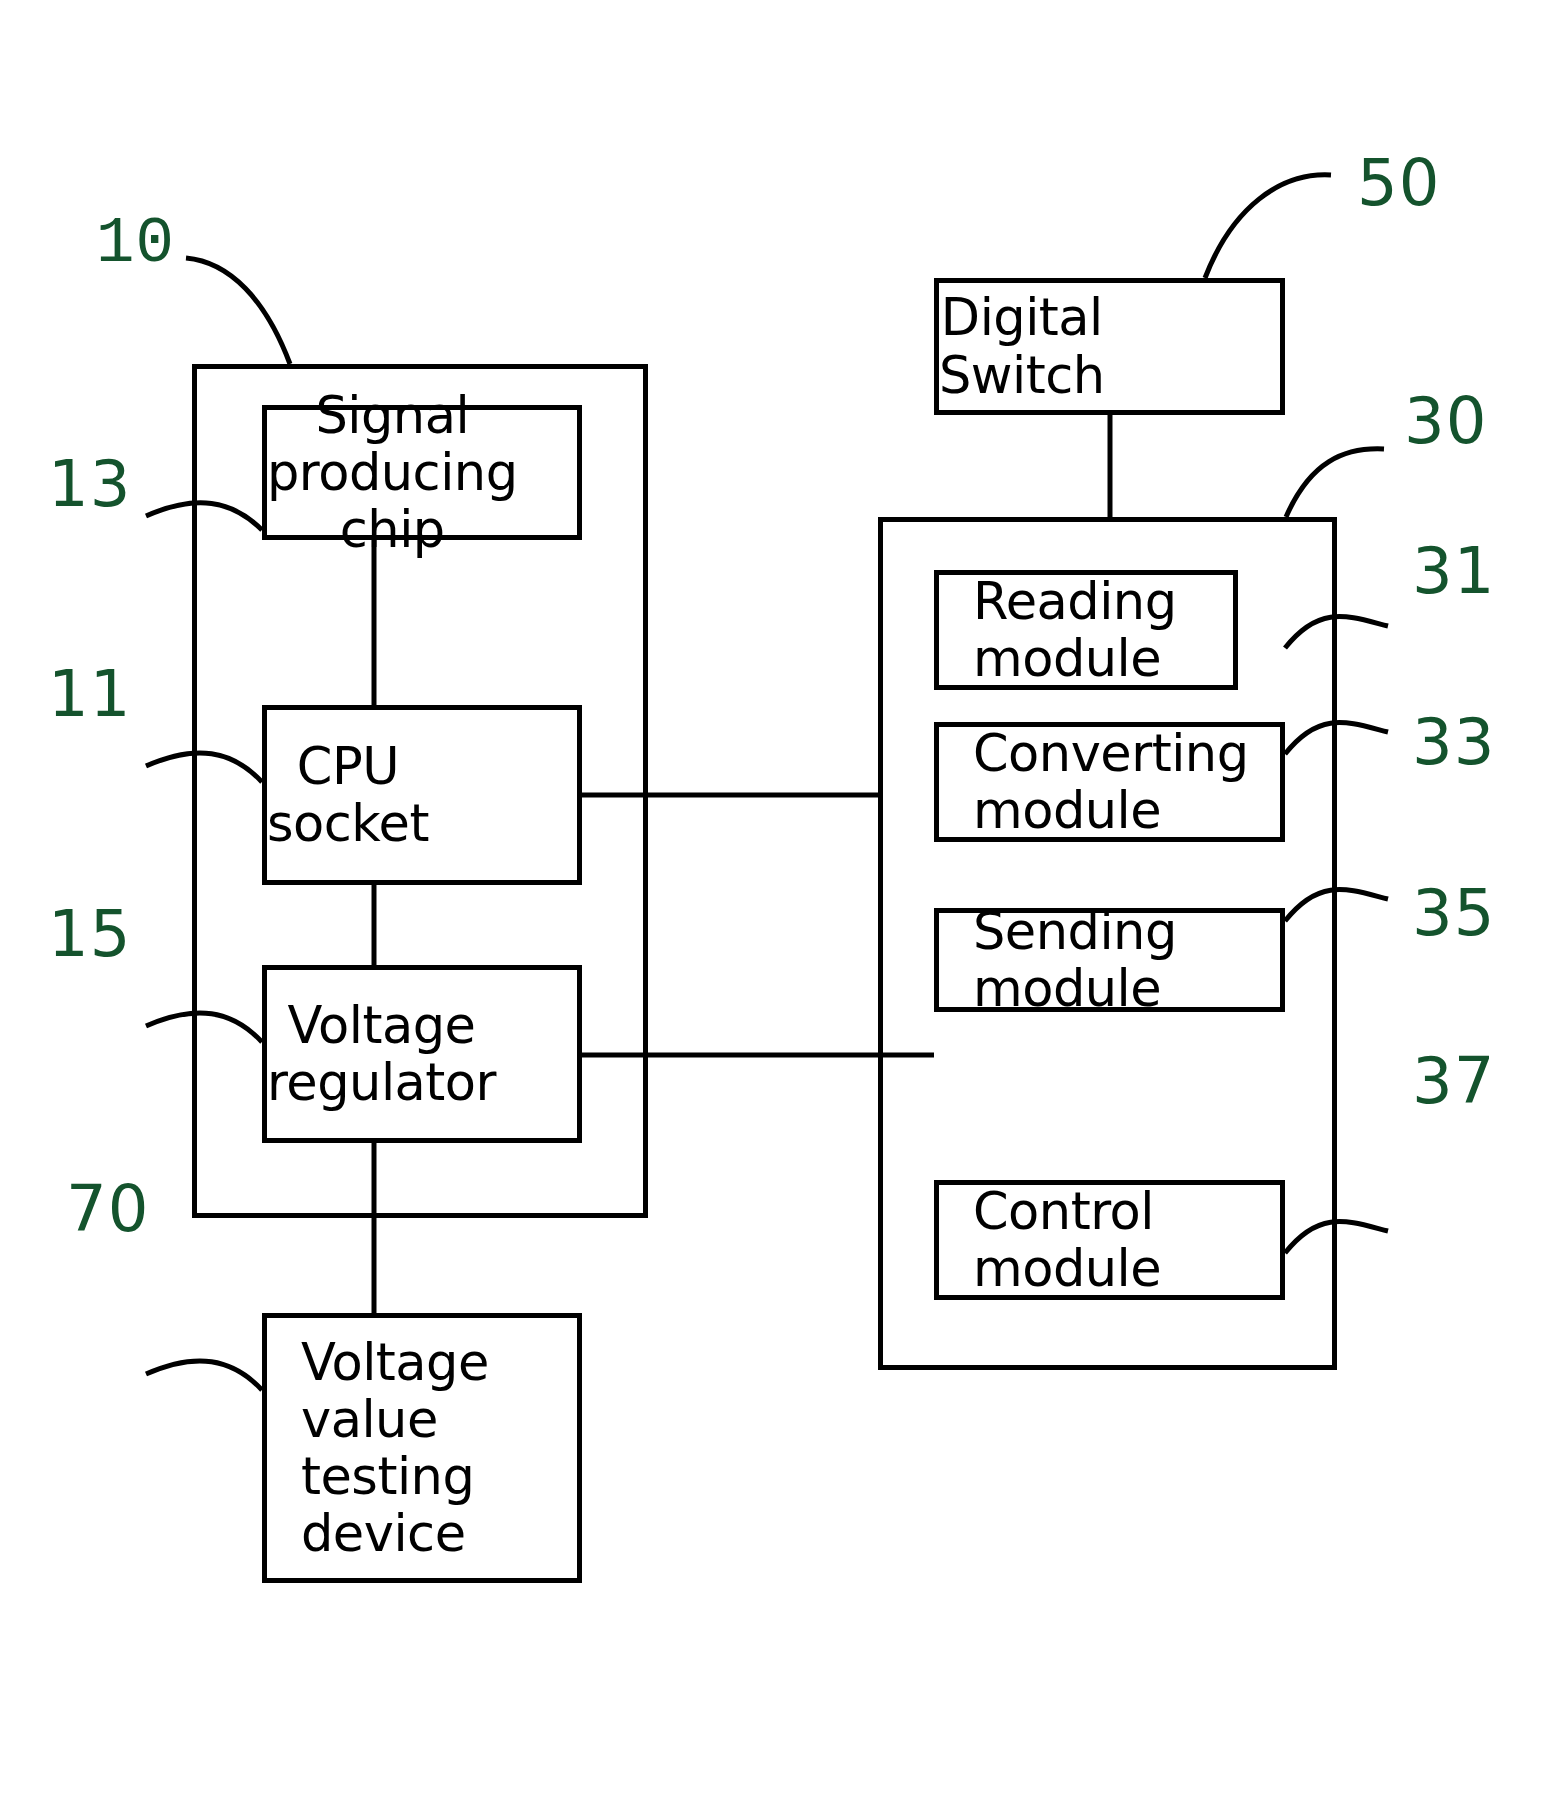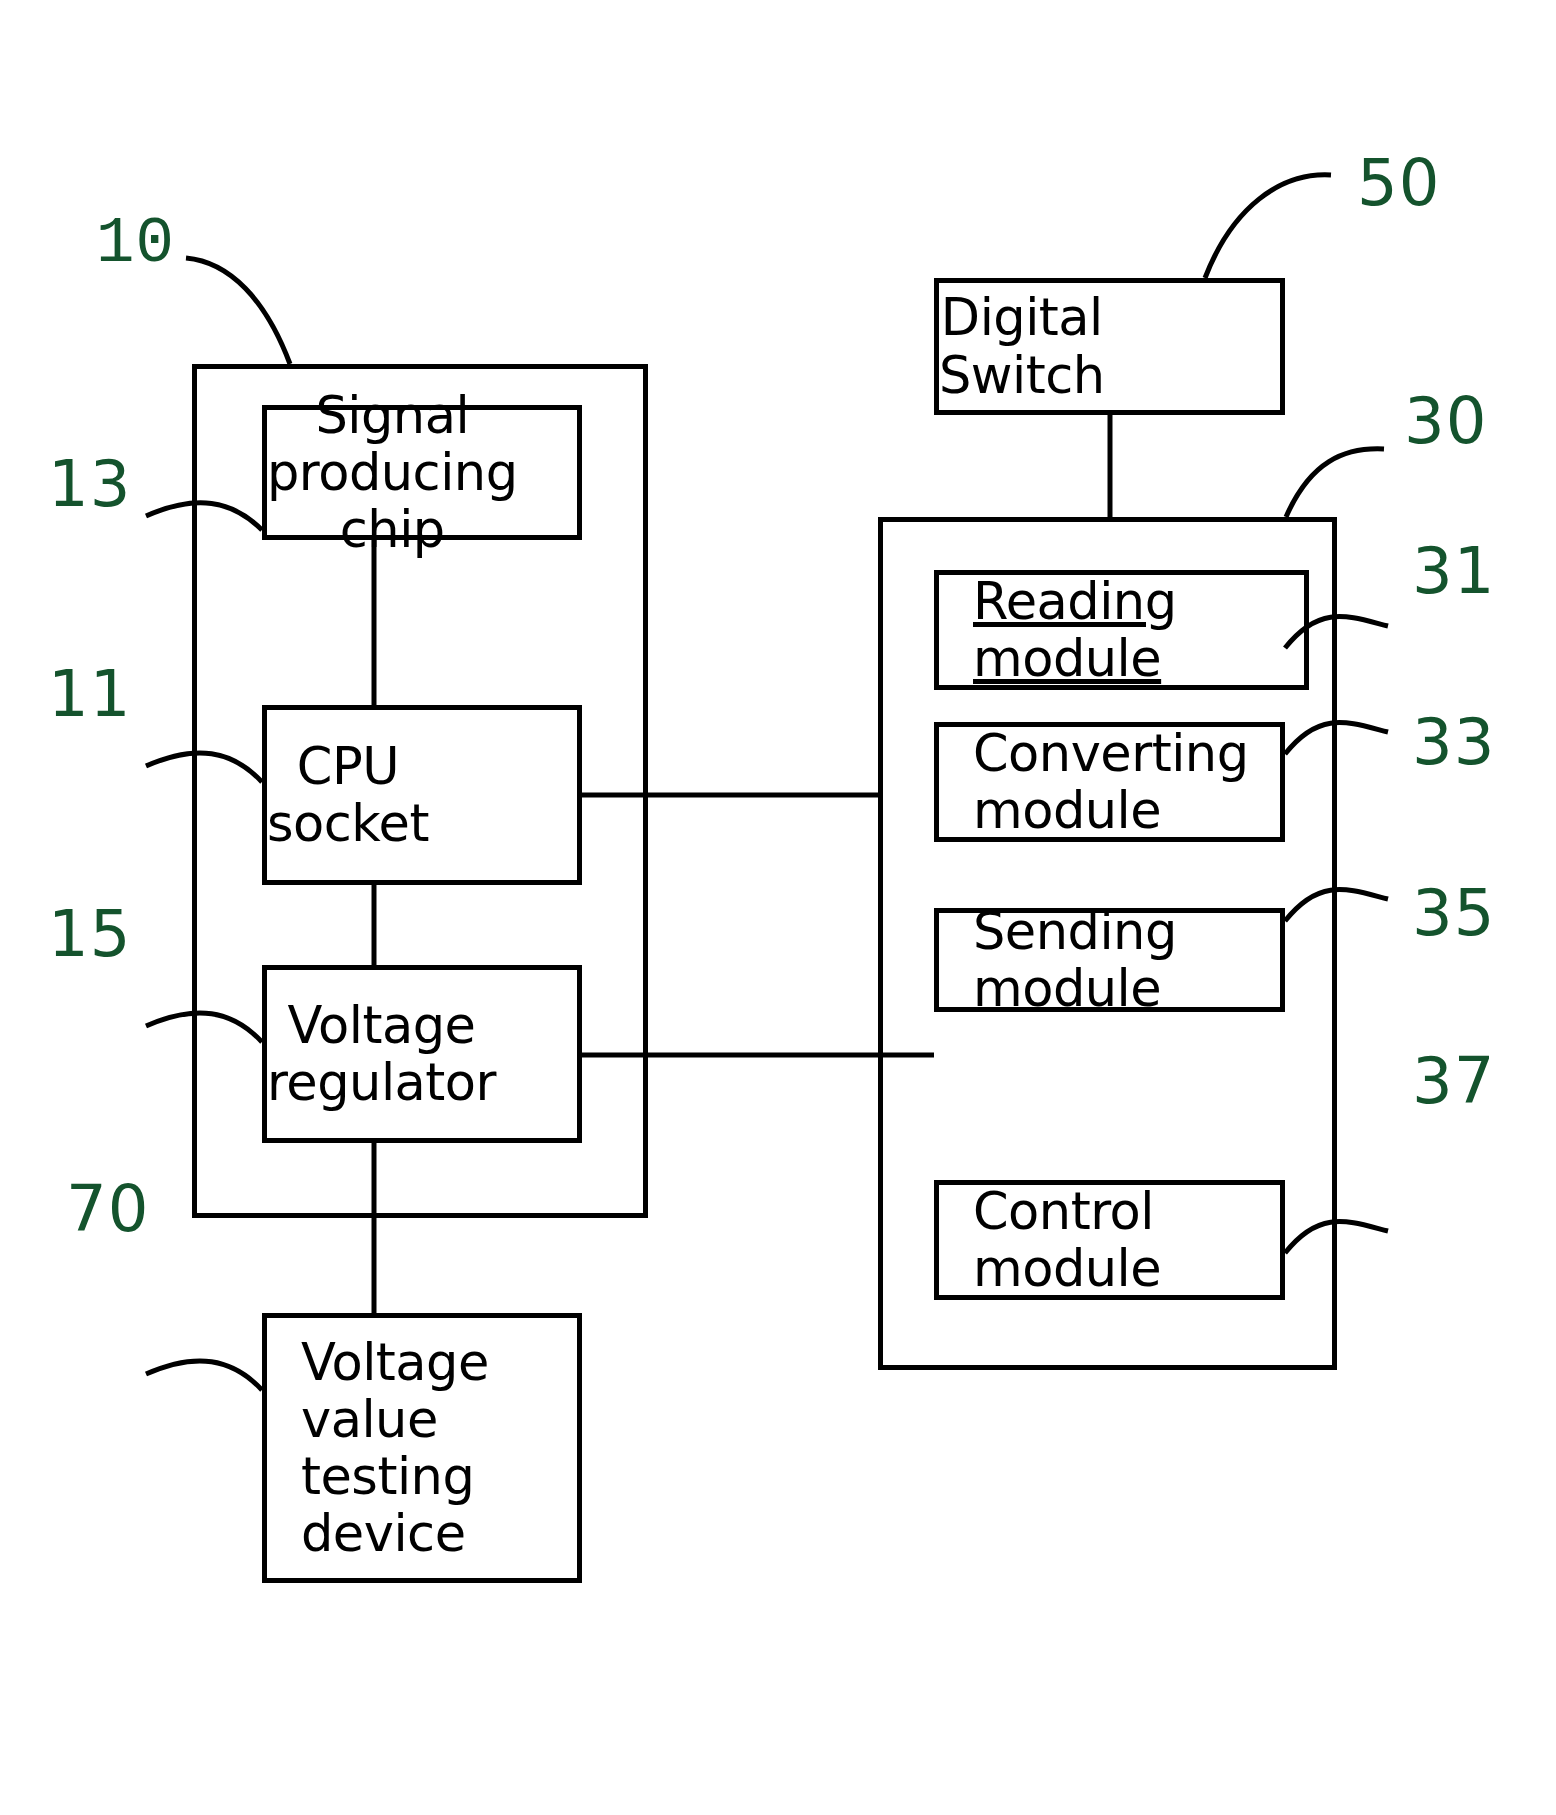--- a/index.html
+++ b/index.html
@@ -134,21 +134,21 @@
 value
 testing
 device</span>
   </div>
 
   <div class="box centered" style="left:934px; top:278px; width:351px; height:137px;">
     <span class="box-label">Digital
 Switch</span>
   </div>
 
-  <div class="box leftalign" style="left:934px; top:570px; width:375px; height:120px;text-decoration:underline;">
+  <div class="box leftalign" style="left:934px; top:570px; width:304px; height:120px;">
     <span class="box-label">Reading
 module</span>
   </div>
 
   <div class="box leftalign" style="left:934px; top:722px; width:351px; height:120px;">
     <span class="box-label">Converting
 module</span>
   </div>
 
   <div class="box leftalign" style="left:934px; top:908px; width:351px; height:104px;">

